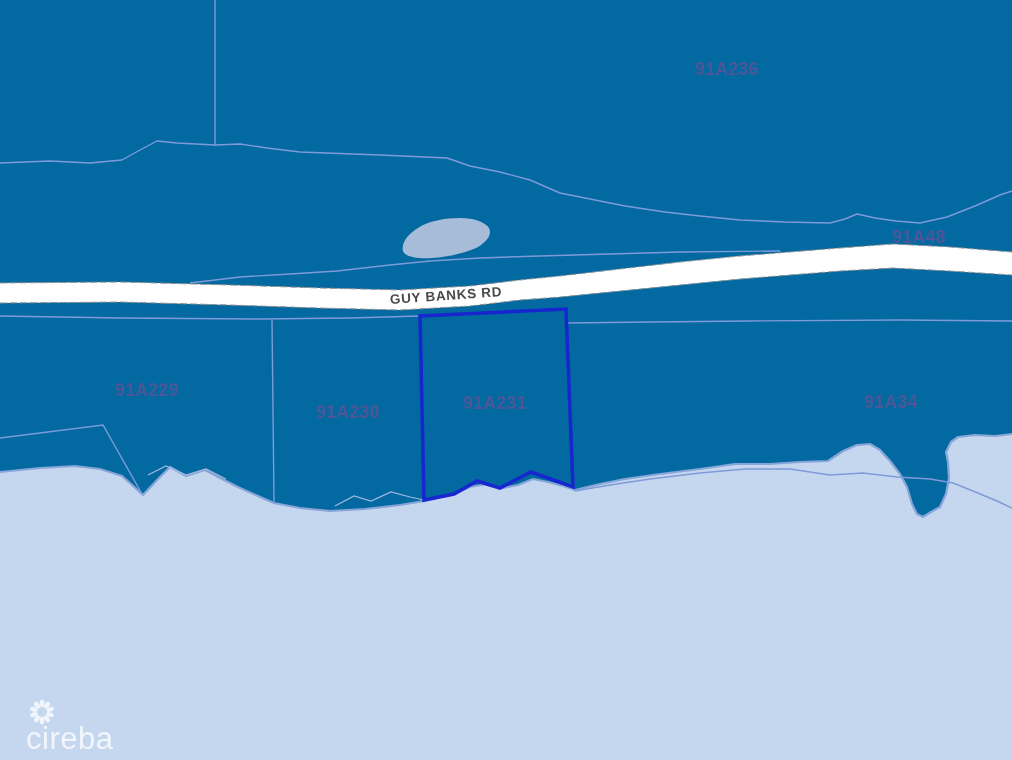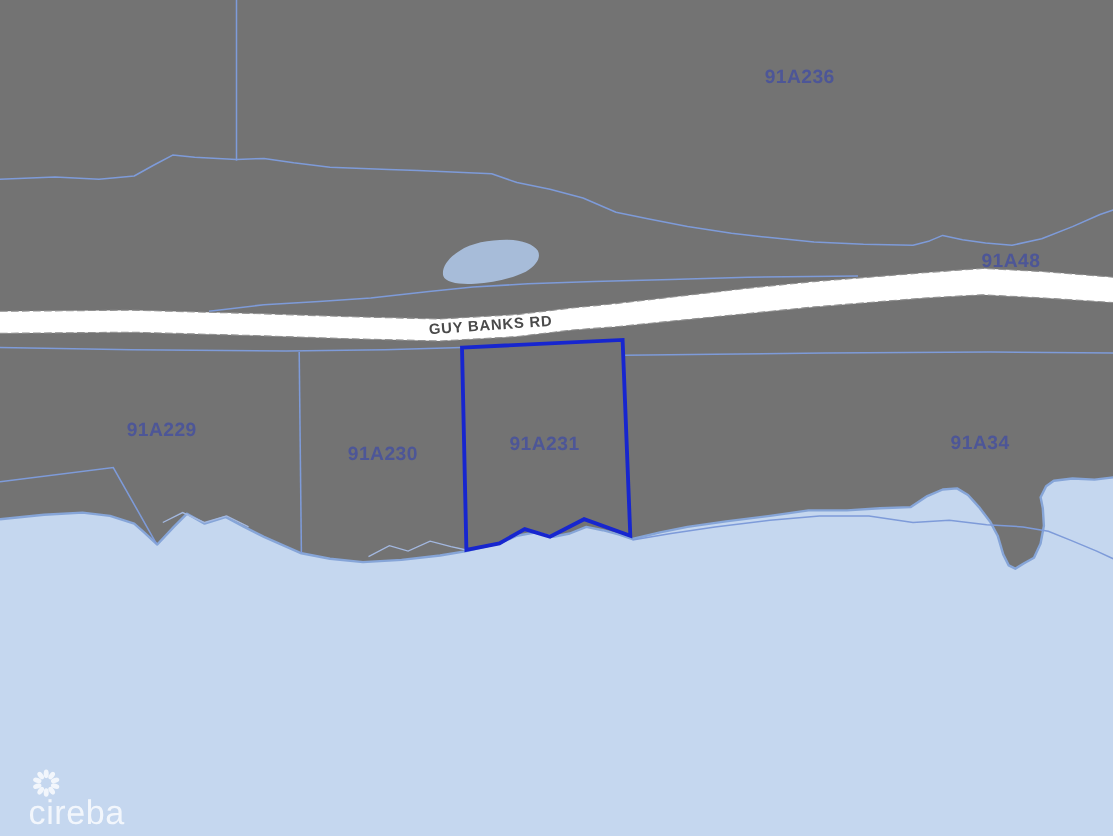--- a/index.html
+++ b/index.html
@@ -1,20 +1,20 @@
 <!DOCTYPE html>
 <html><head>
 <meta charset="utf-8">
 <style>
   html,body{margin:0;padding:0;background:#e9e9e9;}
   .map-container{
     position:relative;
     width:1012px;height:760px;
     overflow:hidden;
-    background:#737373;
+    background:#0369a1;
     font-family:"Liberation Sans", sans-serif;
   }
   svg{display:block;}
   .parcel-label{
     font-family:"Liberation Sans", sans-serif;
     font-size:17.5px;
     font-weight:700;
     letter-spacing:0.4px;
   }
   .road-label{

